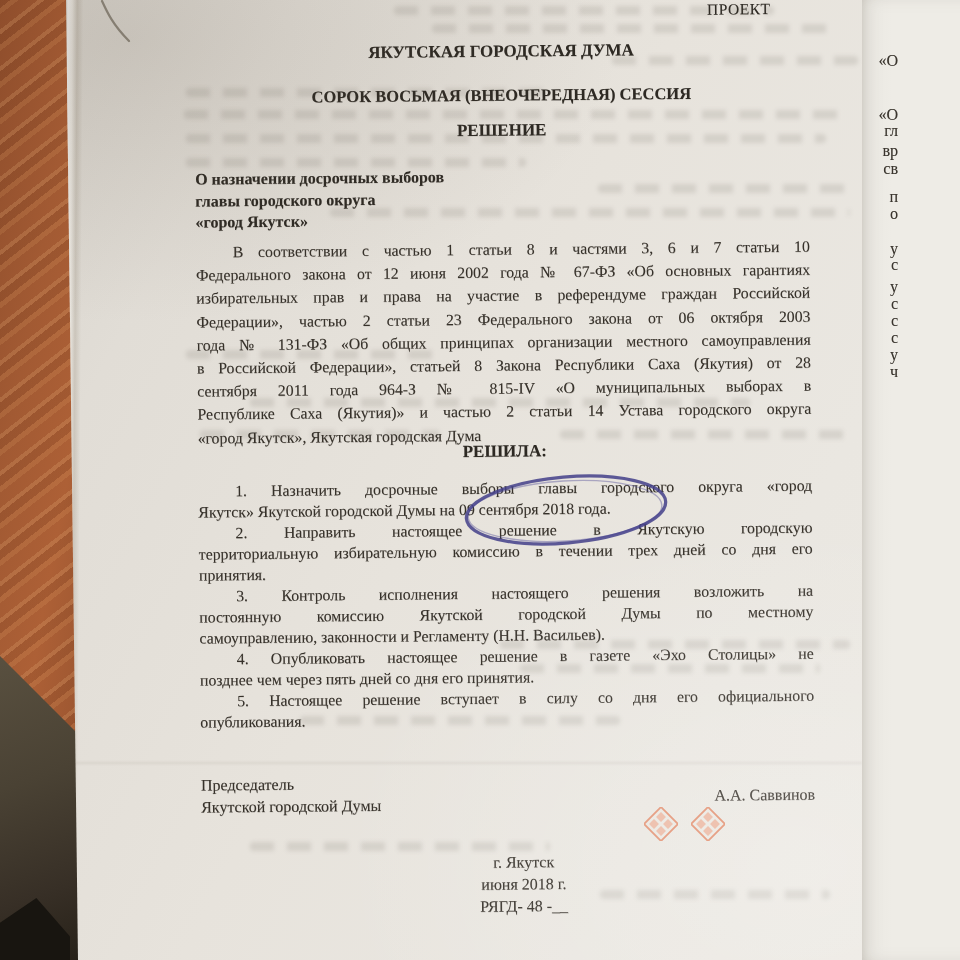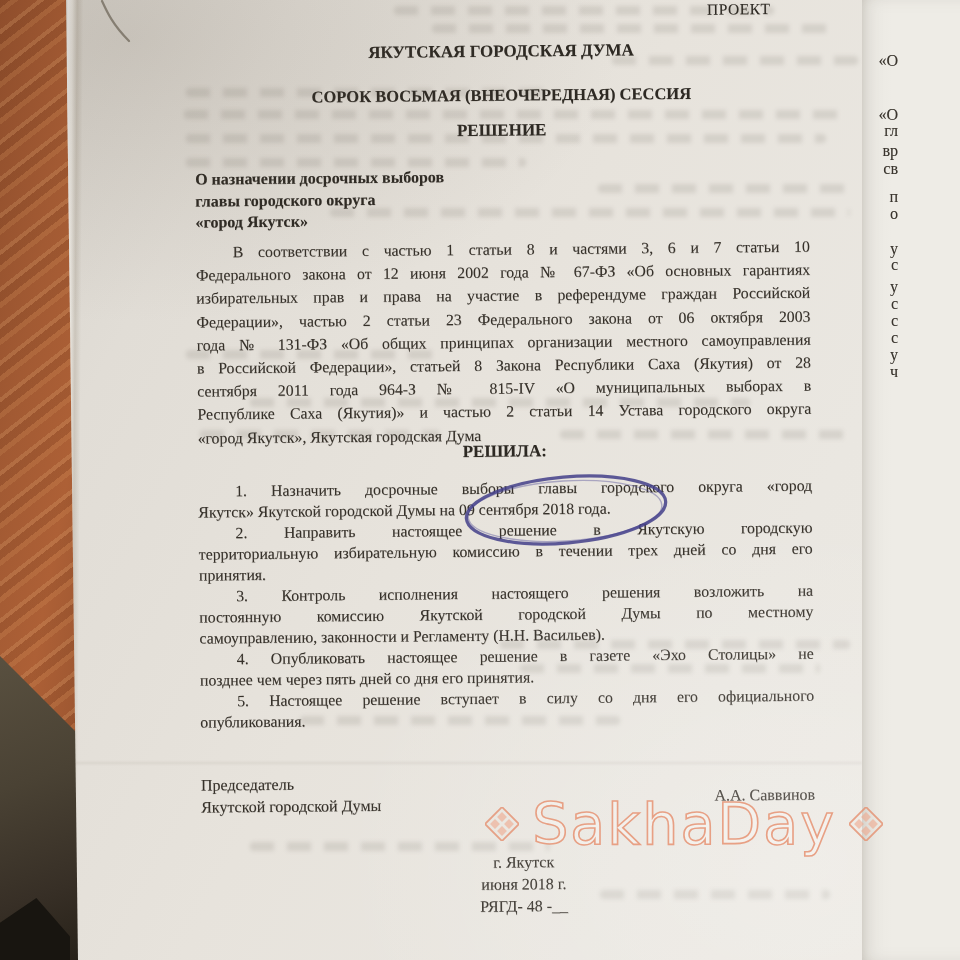--- a/index.html
+++ b/index.html
@@ -198,21 +198,20 @@
   <div class="watermark">
     <svg class="wm-orn" width="34" height="34" viewBox="0 0 34 34">
       <rect x="5" y="5" width="24" height="24" transform="rotate(45 17 17)" fill="none" stroke="rgba(229,143,110,0.8)" stroke-width="1.8"></rect>
       <g fill="rgba(238,168,142,0.6)">
         <rect x="13.5" y="6.5" width="7" height="7" transform="rotate(45 17 10)"></rect>
         <rect x="6.5" y="13.5" width="7" height="7" transform="rotate(45 10 17)"></rect>
         <rect x="20.5" y="13.5" width="7" height="7" transform="rotate(45 24 17)"></rect>
         <rect x="13.5" y="20.5" width="7" height="7" transform="rotate(45 17 24)"></rect>
       </g>
     </svg>
-    <div class="wm-text">SakhaDay</div>
     <svg class="wm-orn" width="34" height="34" viewBox="0 0 34 34">
       <rect x="5" y="5" width="24" height="24" transform="rotate(45 17 17)" fill="none" stroke="rgba(229,143,110,0.8)" stroke-width="1.8"></rect>
       <g fill="rgba(238,168,142,0.6)">
         <rect x="13.5" y="6.5" width="7" height="7" transform="rotate(45 17 10)"></rect>
         <rect x="6.5" y="13.5" width="7" height="7" transform="rotate(45 10 17)"></rect>
         <rect x="20.5" y="13.5" width="7" height="7" transform="rotate(45 24 17)"></rect>
         <rect x="13.5" y="20.5" width="7" height="7" transform="rotate(45 17 24)"></rect>
       </g>
     </svg>
   </div>

